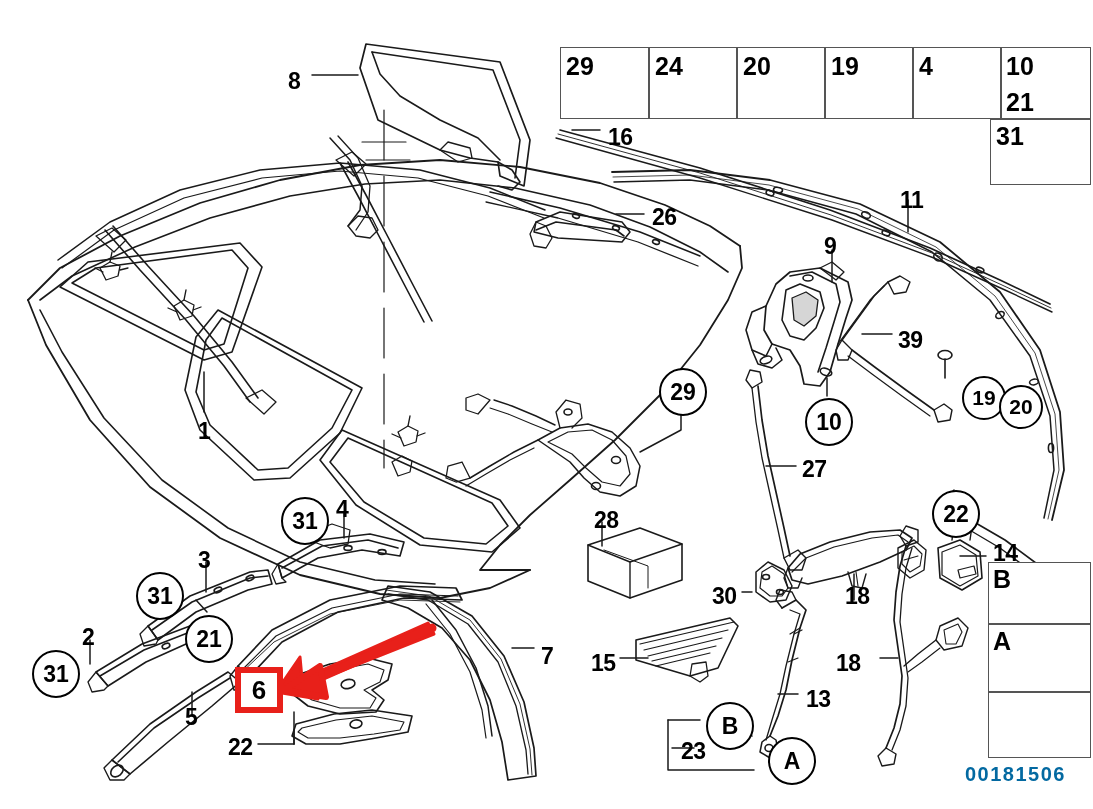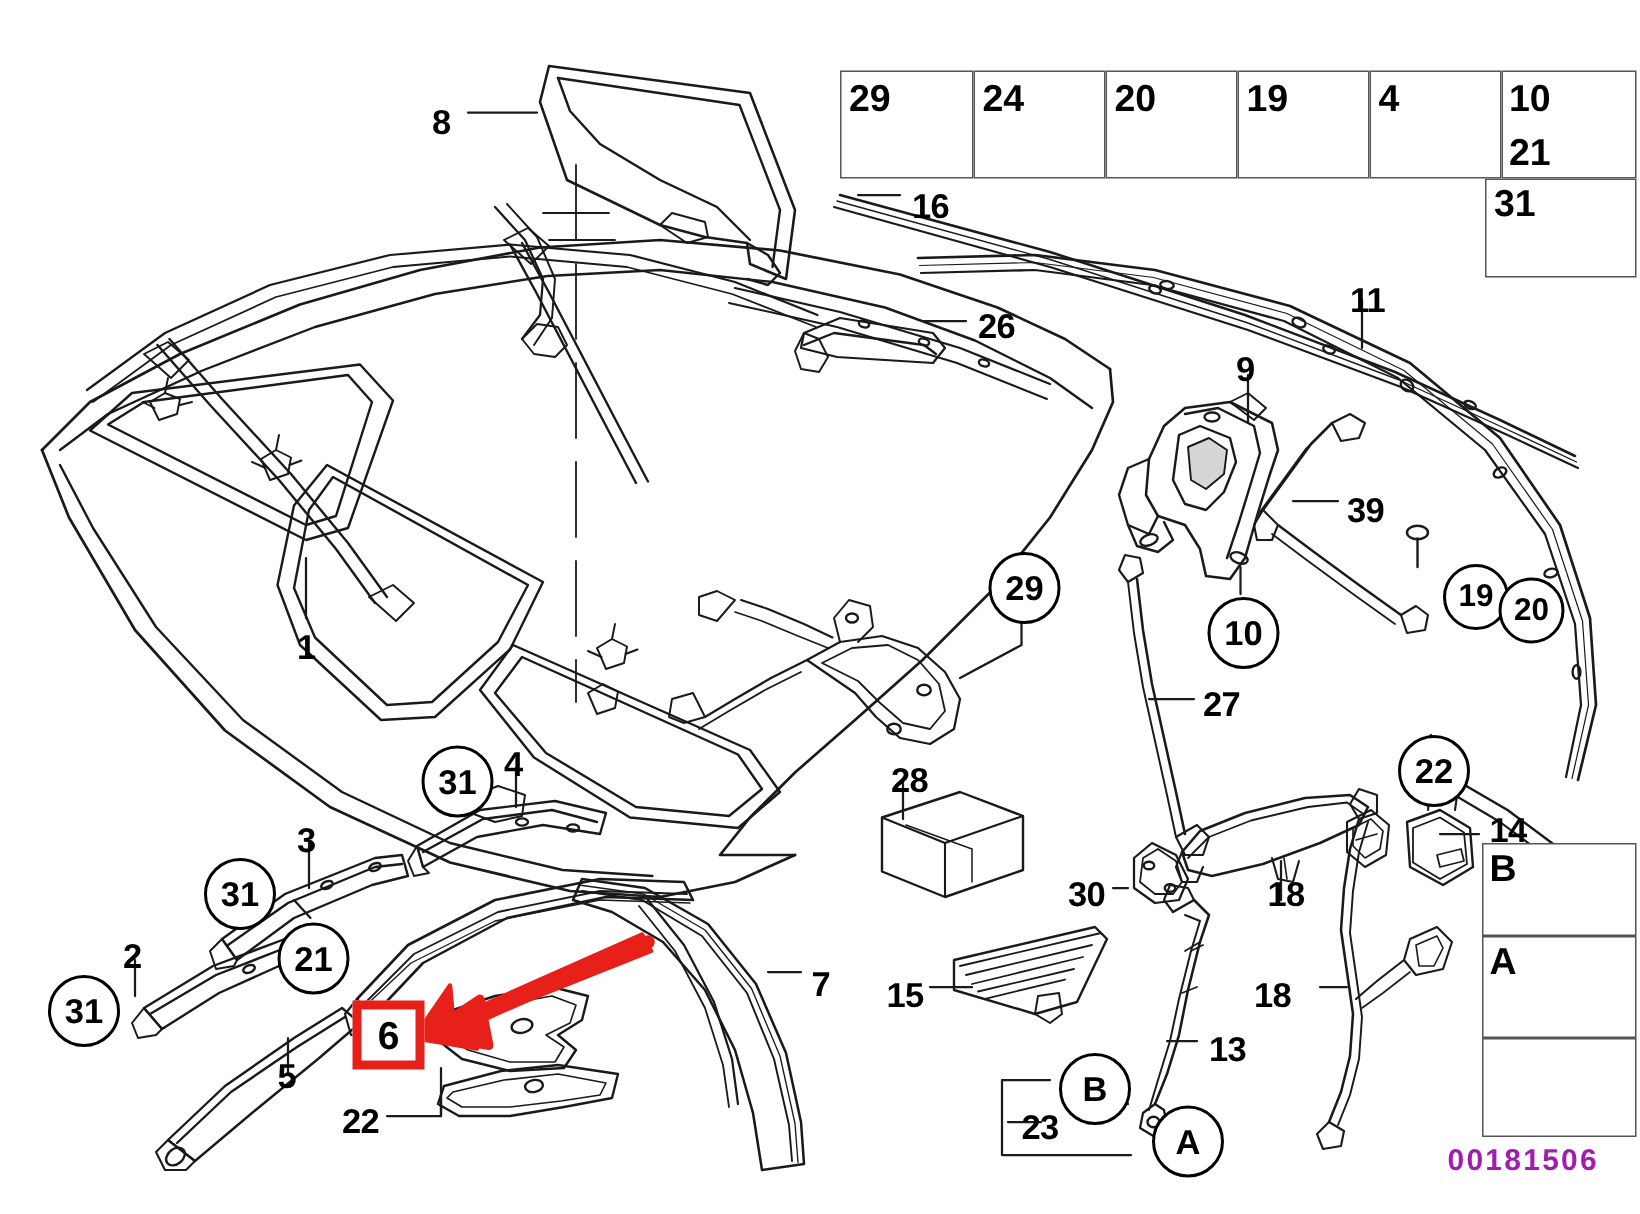--- a/index.html
+++ b/index.html
@@ -12,21 +12,21 @@
   .circ{position:absolute;width:44px;height:44px;border:2.4px solid #000;
         border-radius:50%;background:#fff;display:flex;align-items:center;
         justify-content:center;font-weight:bold;font-size:23px;color:#000;}
   .circ.small{width:40px;height:40px;font-size:21px;}
   .legendcell{position:absolute;border:1.5px solid #555;background:#fff;
               box-sizing:border-box;}
   .legendnum{position:absolute;font-weight:bold;font-size:25px;color:#000;}
   .redbox{position:absolute;border:6px solid #e8201a;background:#fff;
           box-sizing:border-box;display:flex;align-items:center;
           justify-content:center;font-weight:bold;font-size:26px;color:#000;}
-  .partnum{position:absolute;font-weight:bold;font-size:20px;color:#a21caf;
+  .partnum{position:absolute;font-weight:bold;font-size:20px;color:#0369a1;
            letter-spacing:1.5px;text-align:right;}
 </style>
 </head>
 <body>
 
 <div id="stage">
 
   <svg class="layer" viewBox="0 0 1093 809" xmlns="http://www.w3.org/2000/svg">
     <g fill="none" stroke="#1a1a1a" stroke-width="1.6" stroke-linejoin="round" stroke-linecap="round">
 

